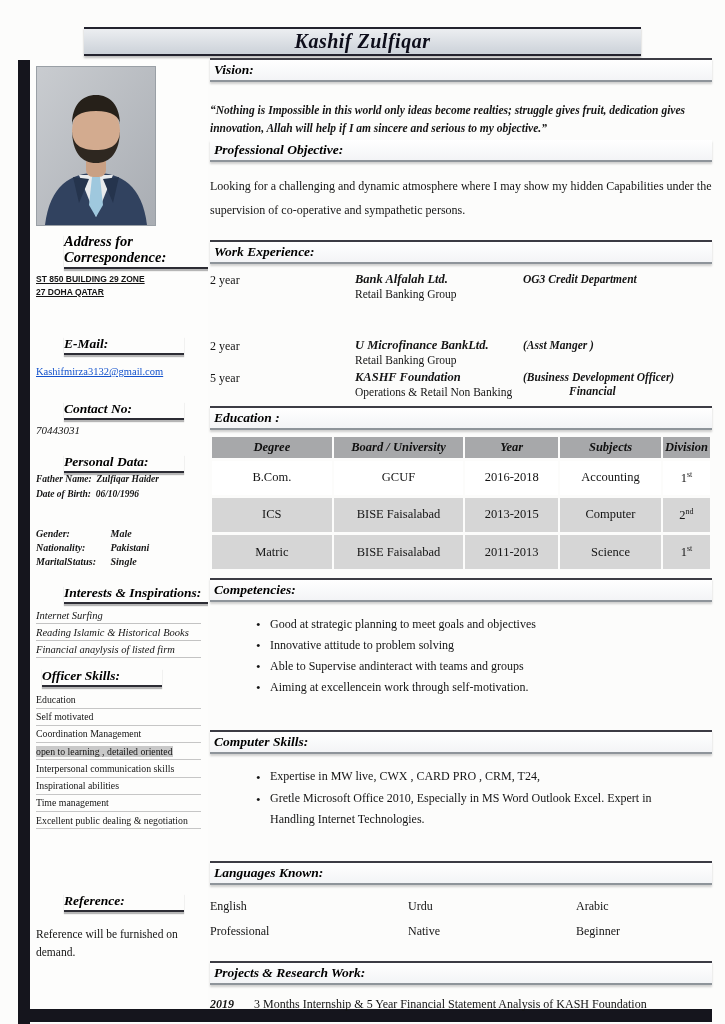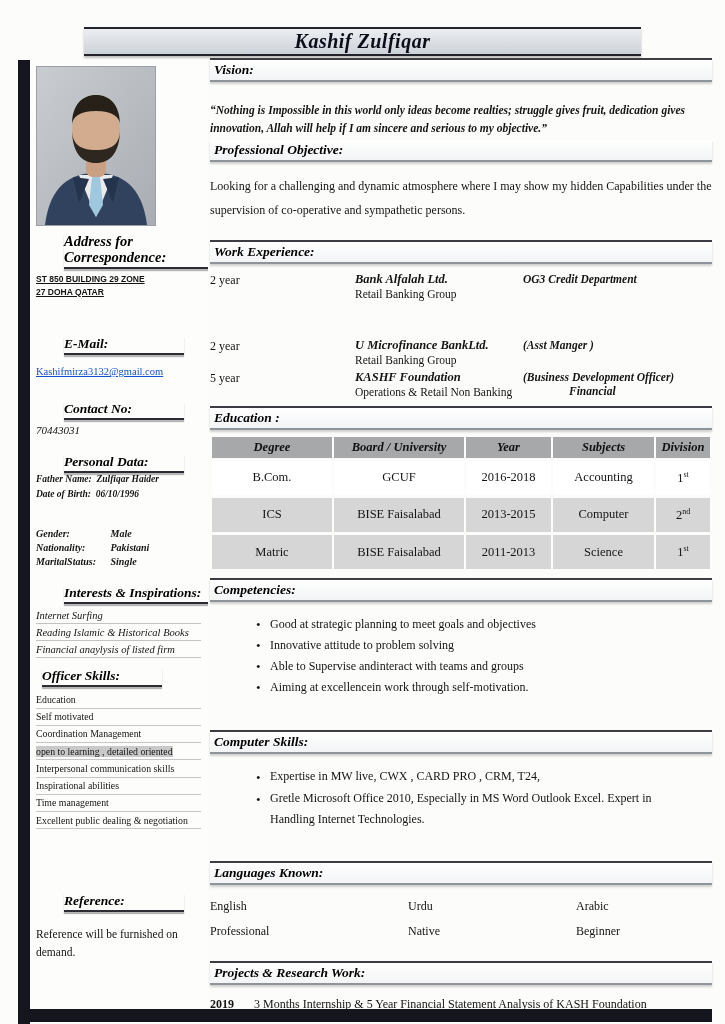--- a/index.html
+++ b/index.html
@@ -118,21 +118,21 @@
   .lang-head { margin-top:30px; }
   .lang-grid { display:flex; margin-top:14px; }
   .lang-col1 { width:198px; }
   .lang-col2 { width:168px; }
   .lang-col3 { flex:1; }
   .lang-name { font-size:12px; }
   .lang-level { font-size:12px; margin-top:10px; }
 
   .proj-head { margin-top:22px; }
   .proj-row { display:flex; margin-top:12px; }
-  .proj-year { font-weight:bold; font-size:12px; width:44px; }
+  .proj-year { font-weight:bold; font-style:italic; font-size:12px; width:44px; }
   .proj-text { font-size:12px; flex:1; }
 </style>
 </head>
 <body>
 
 <div class="page">
 
   <div class="header-band">
     <div class="header-title">Kashif Zulfiqar</div>
   </div>
@@ -264,21 +264,21 @@
         </div>
       </div>
     </div>
 
     <div class="sec-head edu-head">Education :</div>
     <table class="edu">
       <thead>
         <tr>
           <th style="width:120px">Degree</th>
           <th style="width:130px">Board / University</th>
-          <th style="width:85px">Year</th>
+          <th style="width:93px">Year</th>
           <th style="width:101px">Subjects</th>
           <th>Division</th>
         </tr>
       </thead>
       <tbody>
         <tr>
           <td>B.Com.</td>
           <td>GCUF</td>
           <td>2016-2018</td>
           <td>Accounting</td>

